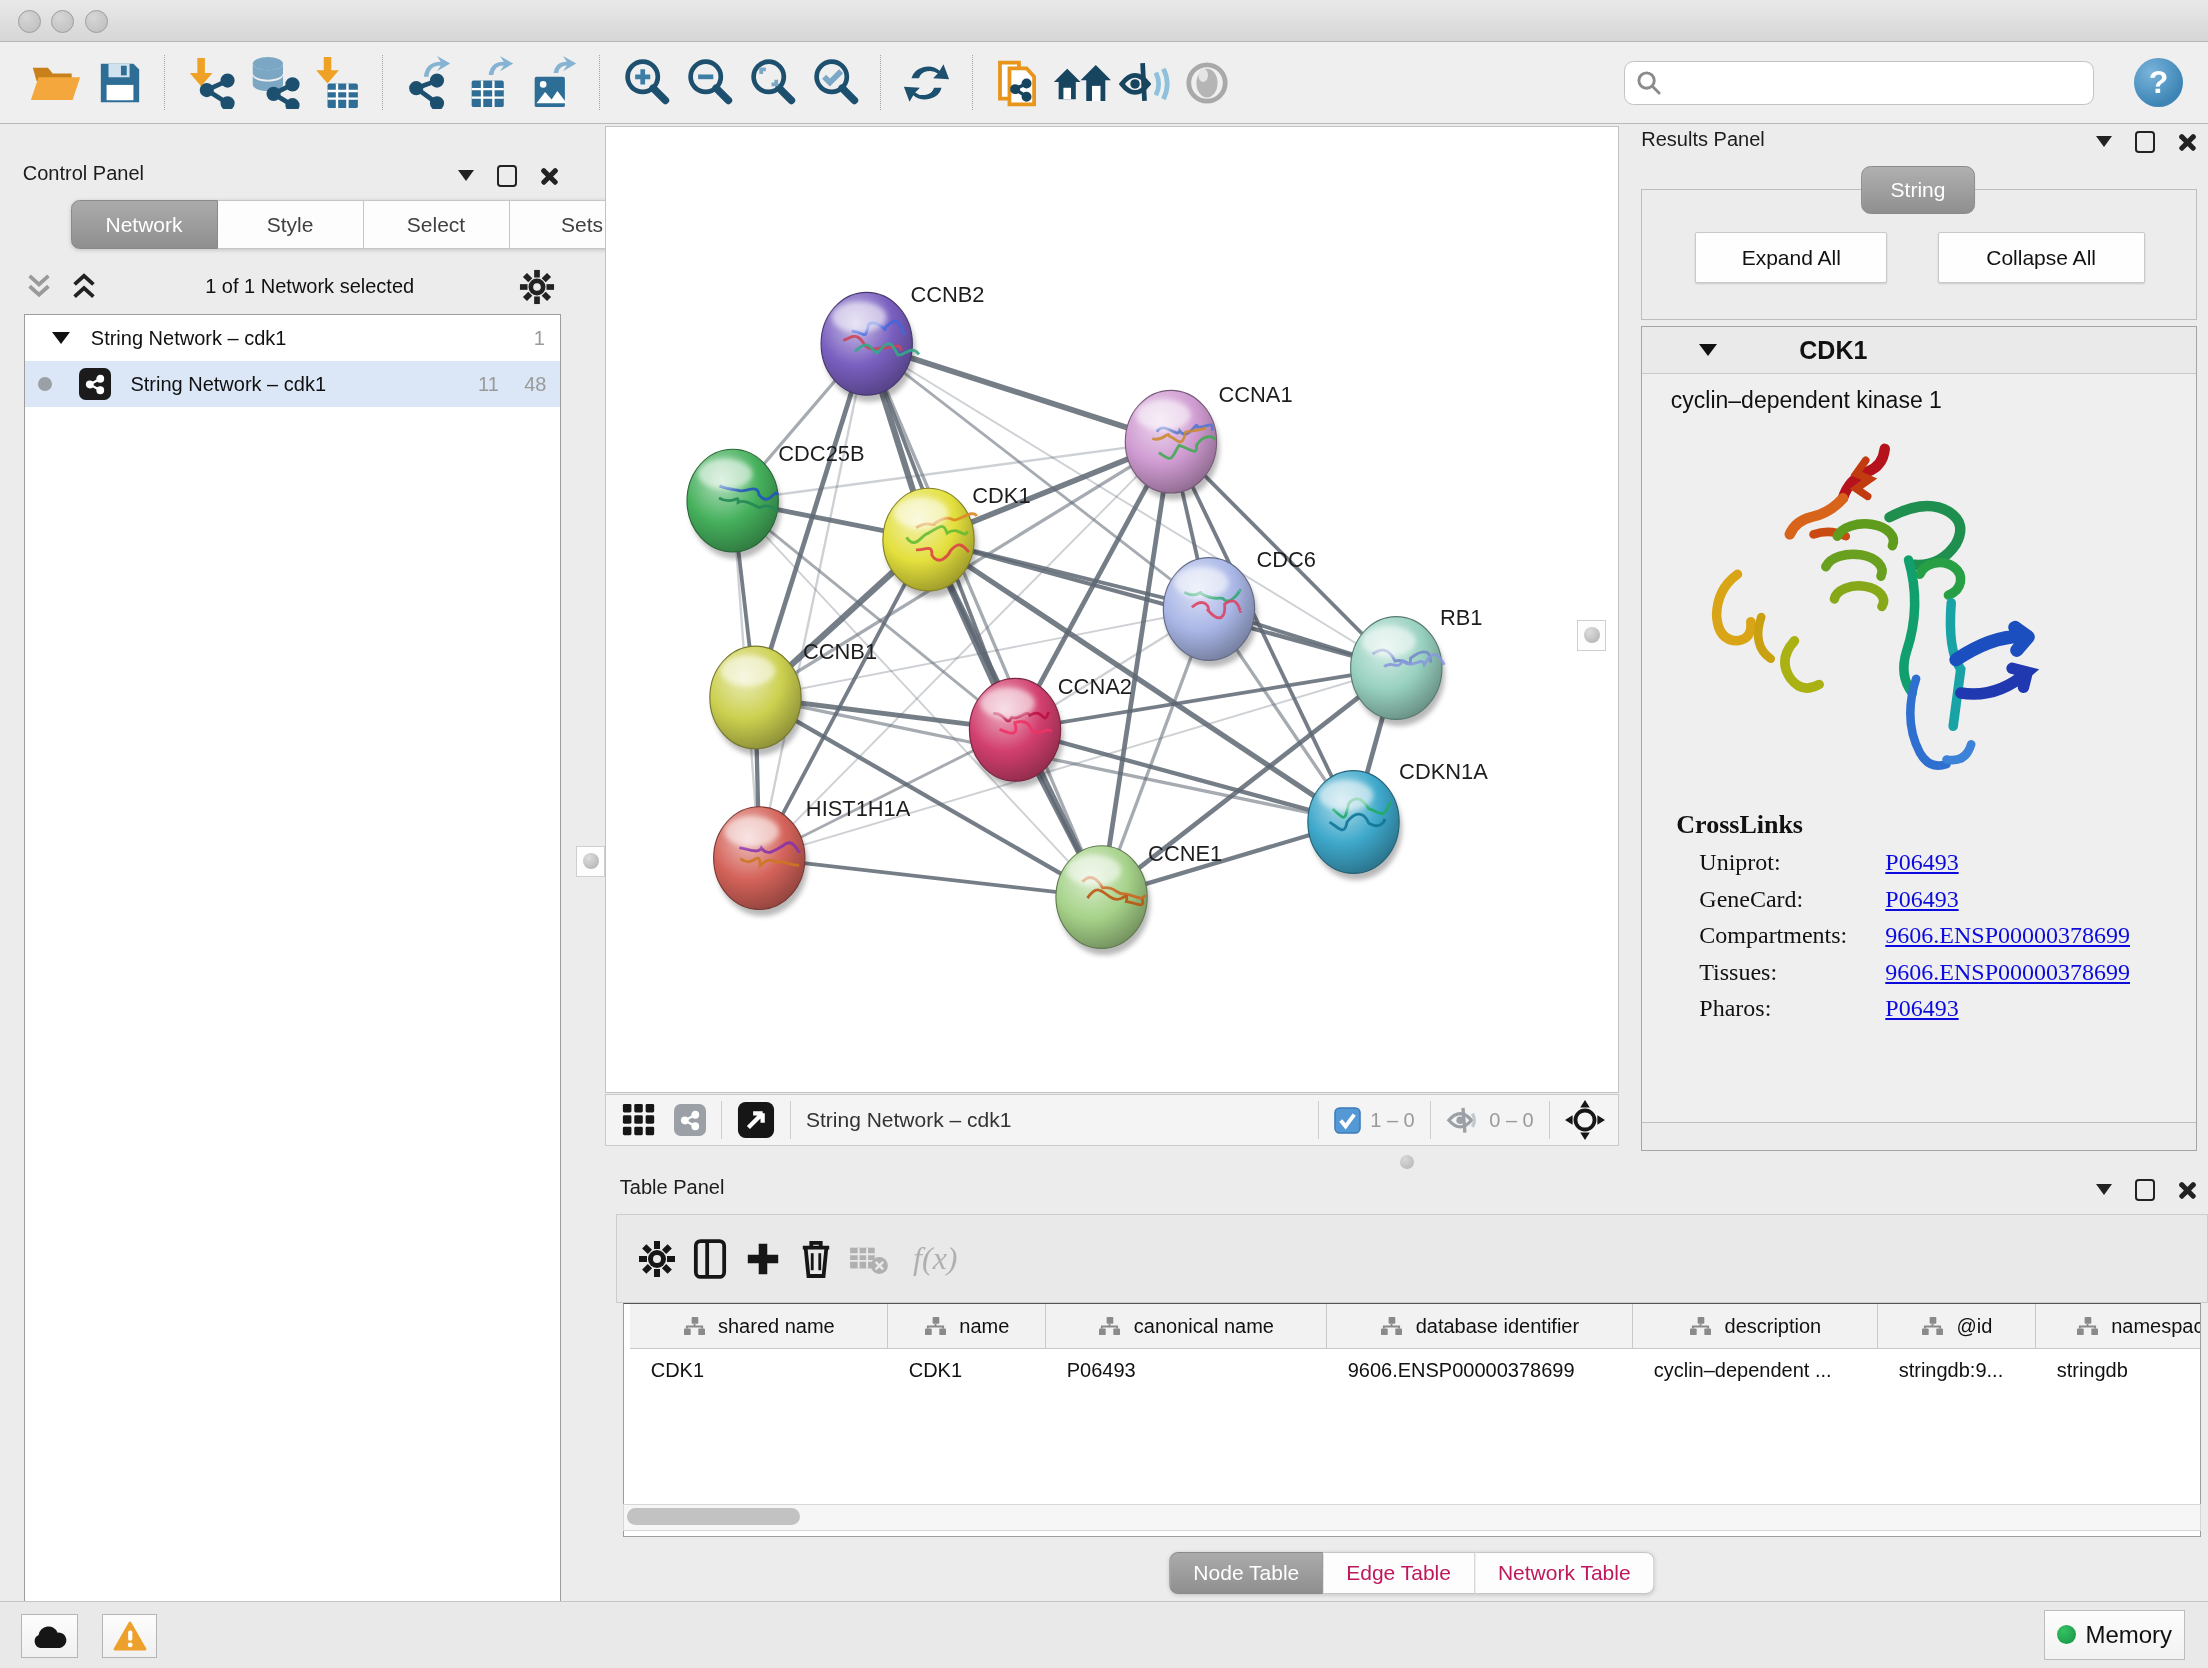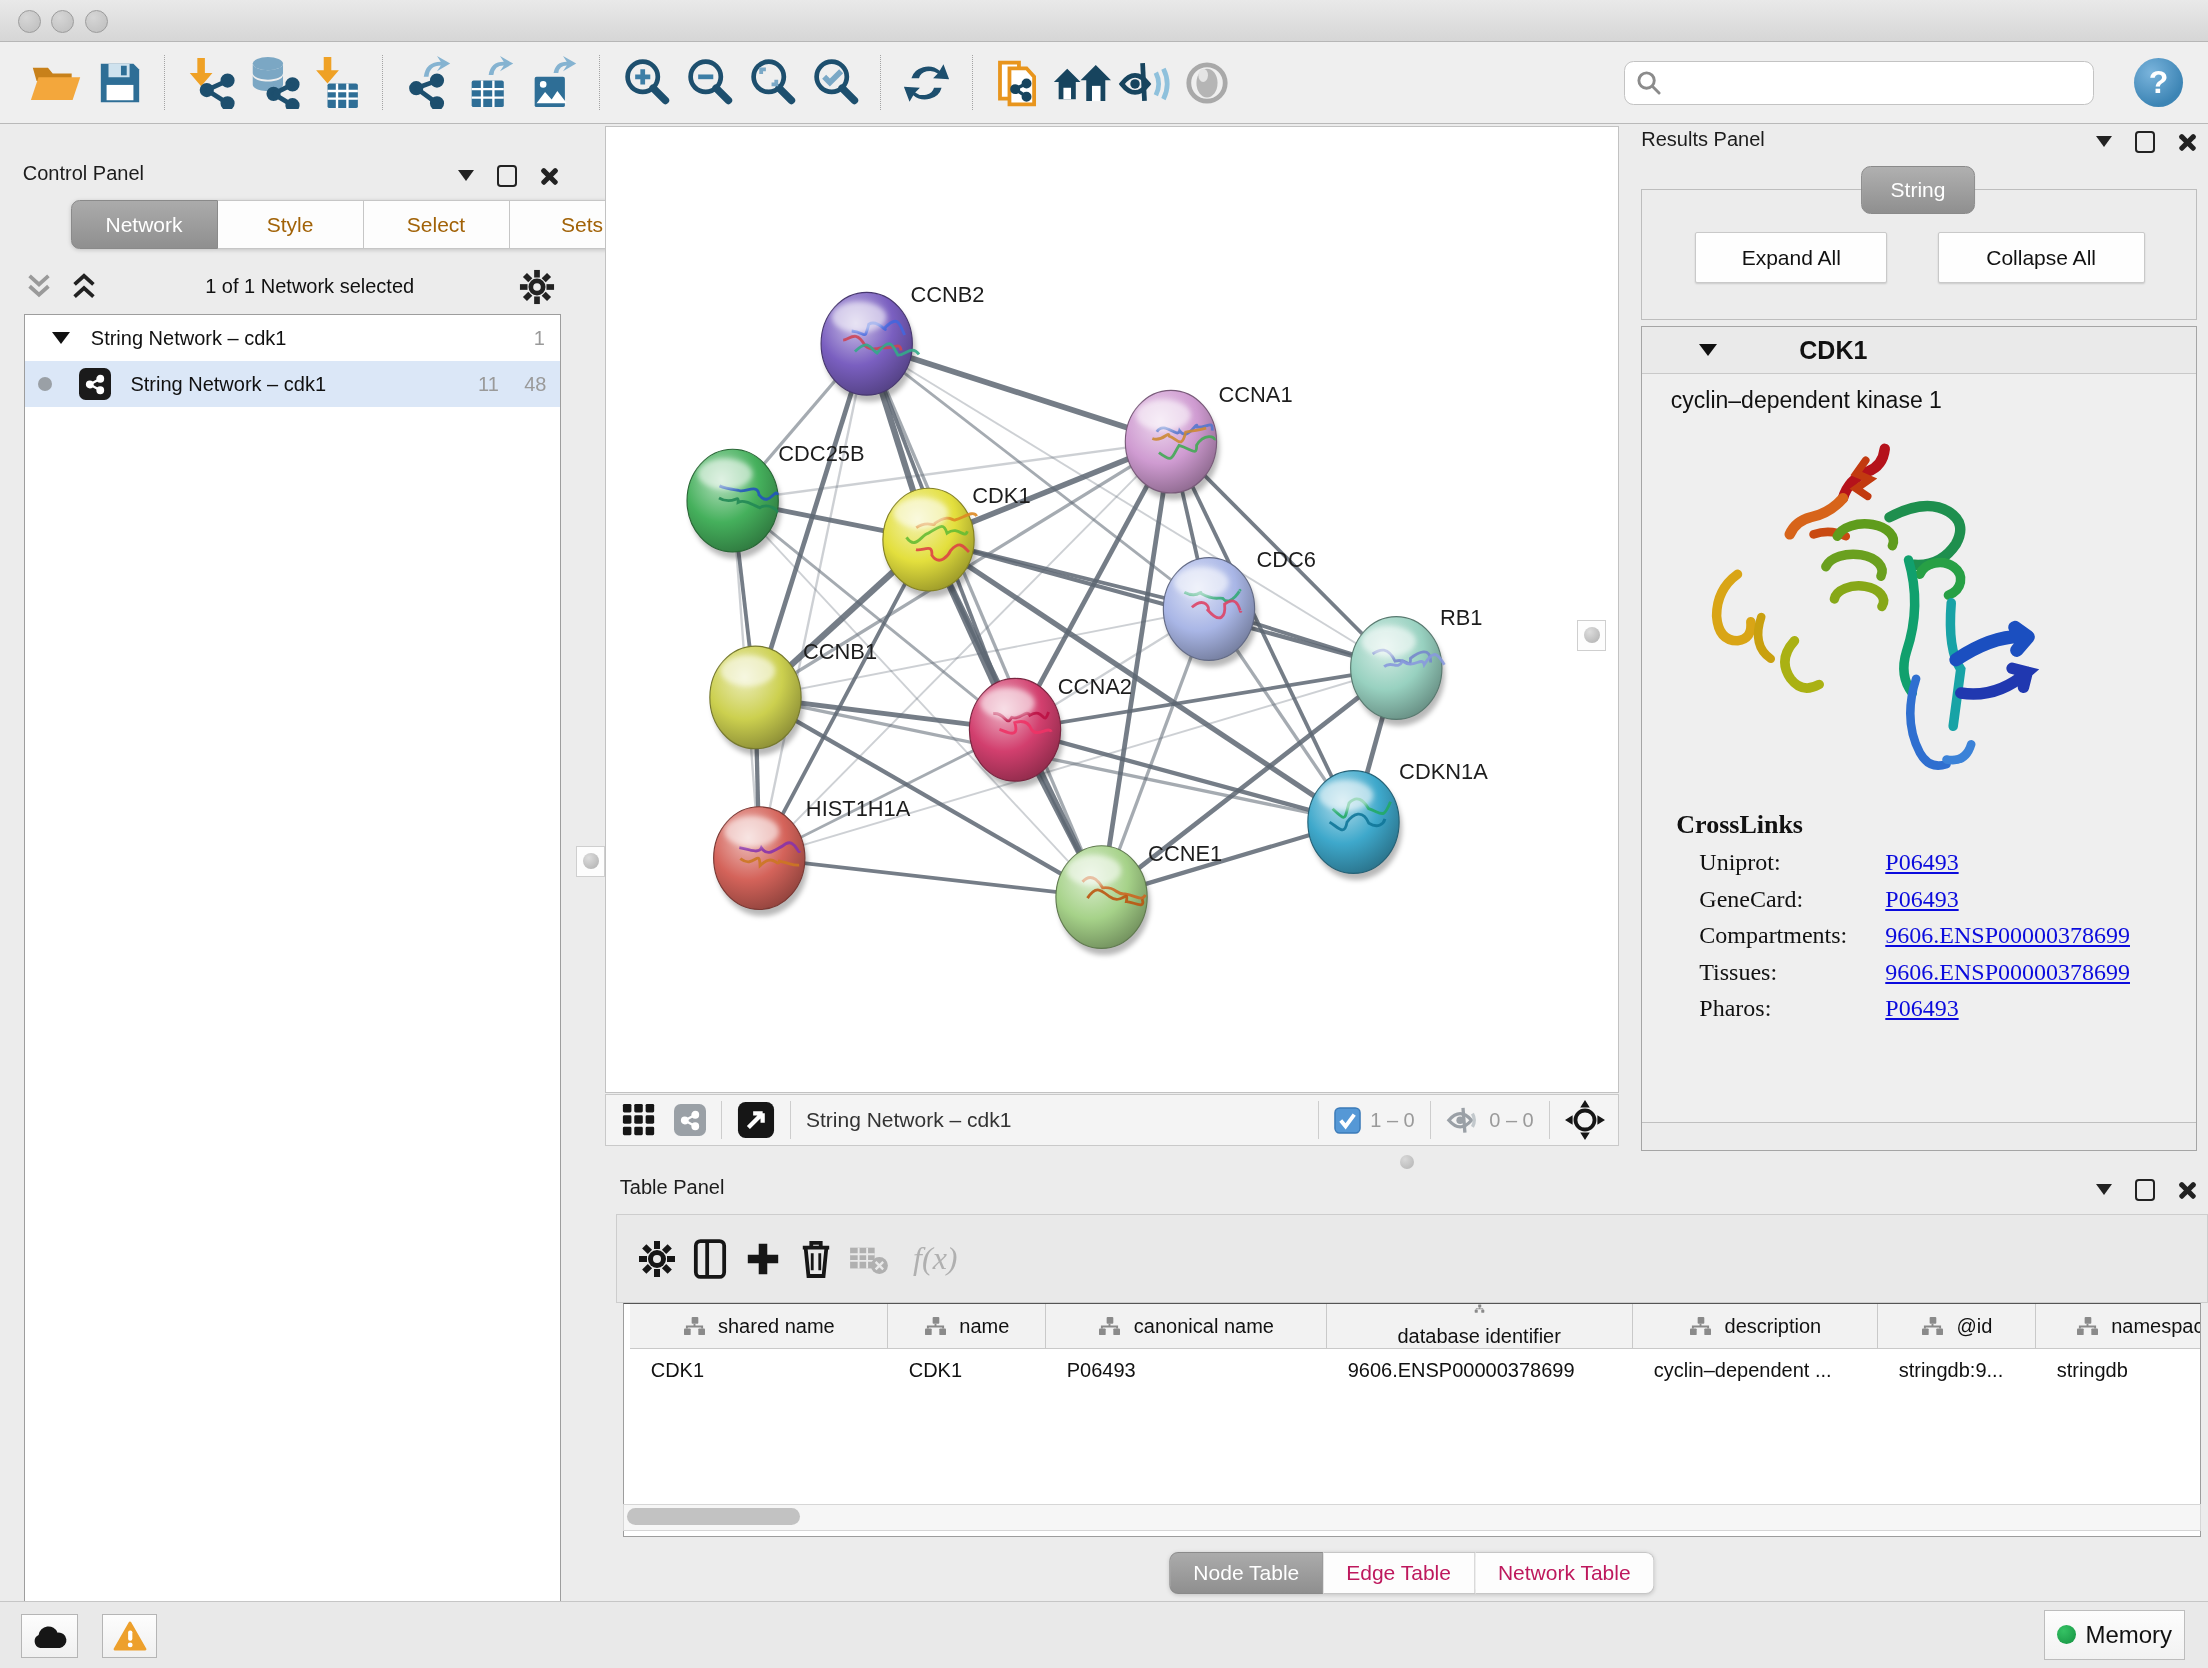--- a/index.html
+++ b/index.html
@@ -36,21 +36,21 @@
   .wc-close::before,.wc-close::after{content:"";position:absolute;left:-1px;top:7.6px;width:21px;height:4.8px;background:#222;border-radius:1.9px;}
   .wc-close::before{transform:rotate(45deg);} .wc-close::after{transform:rotate(-45deg);}
 
   
   .control-panel{position:absolute;left:9.5px;top:126px;width:559px;height:1464px;margin-top:34px;}
   .cp-head{position:absolute;left:13.3px;top:1.9px;right:5.7px;height:28.5px;}
   .cp-controls{position:absolute;right:3.8px;top:2.9px;display:flex;gap:23px;align-items:center;}
   .tabbar{position:absolute;left:61px;top:40px;height:49px;display:flex;
     filter:drop-shadow(0 1.9px 1.9px rgba(0,0,0,.18));}
   .tab{min-width:95px;padding:0 25px;display:flex;align-items:center;justify-content:center;
-    font-size:21px;background:#fdfdfd;border:1px solid #c6c6c6;border-left:none;color:#a16207;}
+    font-size:21px;background:#fdfdfd;border:1px solid #c6c6c6;border-left:none;color:#404040;}
   .tab:first-child{border-left:1px solid #c6c6c6;border-radius:8.6px 0 0 8.6px;}
   .tab:last-child{border-radius:0 8.6px 8.6px 0;}
   .tab.sel{background:linear-gradient(#ababab,#8f8f8f);color:#fff;border-color:#8a8a8a;}
   .cp-sub{position:absolute;left:13.3px;top:102px;right:7.6px;height:49px;display:flex;align-items:center;}
   .cp-sub .lbl{flex:1;text-align:center;font-size:20px;color:#111;}
   .netlist{position:absolute;left:14.3px;top:154px;width:535px;height:1294px;background:#fff;
     border:1px solid #9d9d9d;}
   .nrow{position:relative;height:46px;display:flex;align-items:center;font-size:20px;color:#111;}
   .nrow .cnt{position:absolute;color:#9a9a9a;}
   .tri-down{width:0;height:0;border-left:9.5px solid transparent;border-right:9.5px solid transparent;border-top:12.4px solid #111;}
@@ -796,21 +796,21 @@
             <svg width="25" height="21" viewBox="0 0 26 22">
               <g fill="#8a8a8a">
                 <rect x="10" y="1" width="7" height="7" rx="1"></rect>
                 <rect x="2" y="13" width="7" height="7" rx="1"></rect>
                 <rect x="17" y="13" width="7" height="7" rx="1"></rect>
                 <path d="M13 8 v3 M5 13 v-2 h16 v2" stroke="#8a8a8a" stroke-width="2" fill="none"></path>
               </g>
             </svg>
             <span>canonical name</span>
           </div>
-          <div class="nt-col" style="width: 306px; flex-direction: column;">
+          <div class="nt-col" style="width: 306px;">
             <svg width="25" height="21" viewBox="0 0 26 22">
               <g fill="#8a8a8a">
                 <rect x="10" y="1" width="7" height="7" rx="1"></rect>
                 <rect x="2" y="13" width="7" height="7" rx="1"></rect>
                 <rect x="17" y="13" width="7" height="7" rx="1"></rect>
                 <path d="M13 8 v3 M5 13 v-2 h16 v2" stroke="#8a8a8a" stroke-width="2" fill="none"></path>
               </g>
             </svg>
             <span>database identifier</span>
           </div>

